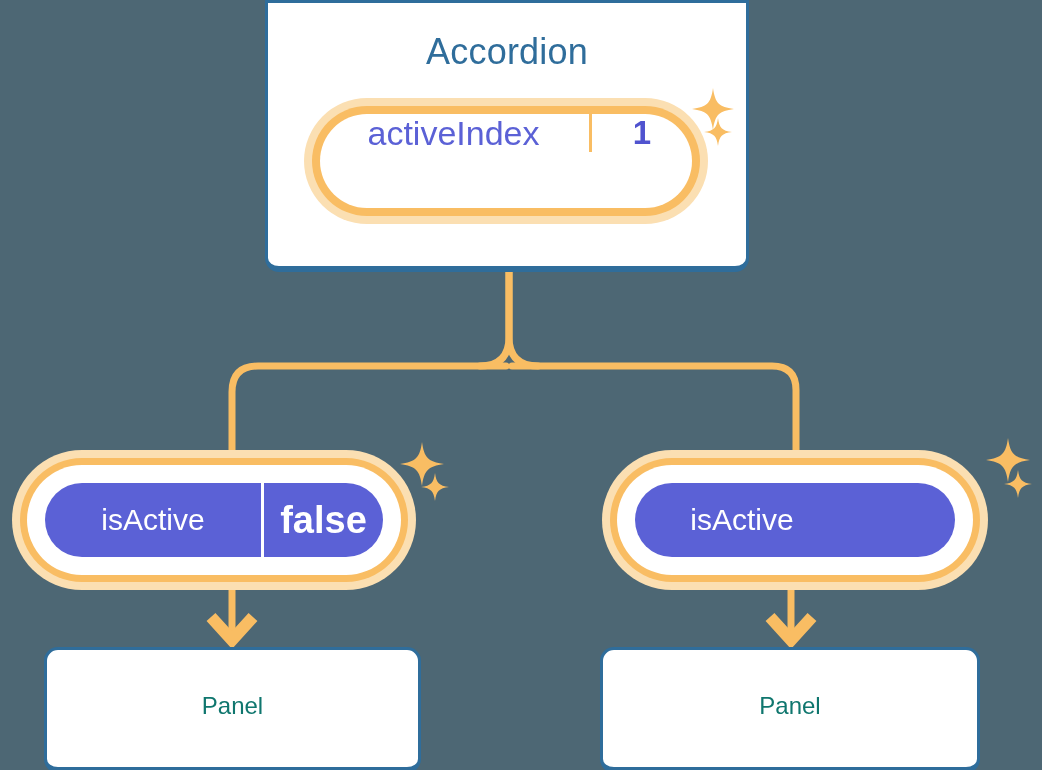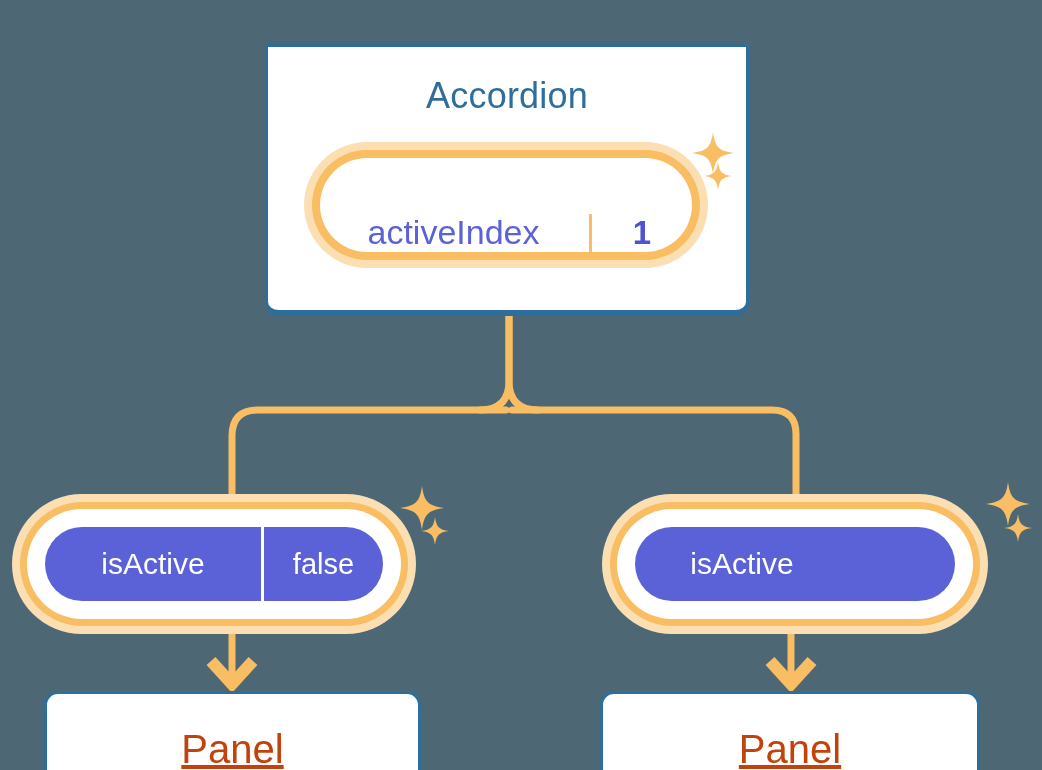--- a/index.html
+++ b/index.html
@@ -10,21 +10,20 @@
     width: 1042px;
     height: 770px;
     background: #4d6774;
     font-family: "Liberation Sans", sans-serif;
     overflow: hidden;
   }
   #stage {
     position: relative;
     width: 1042px;
     height: 604px;
-    margin-top: 44px;
   }
 
   
   #connectors {
     position: absolute;
     left: 0;
     top: 0;
     width: 1042px;
     height: 770px;
     pointer-events: none;
@@ -76,24 +75,23 @@
     width: 377px;
     height: 126px;
   }
   #panel-right {
     left: 600px;
     top: 647px;
     width: 380px;
     height: 126px;
   }
   .panel-label {
-    color: #c2410c;
-    font-size: 40px;
+    color: #0f766e;
+    font-size: 24px;
     margin-top: -6px;
-    text-decoration: underline;
   }
 
   
   .pill-wrap {
     position: absolute;
   }
   
   .pill-glow {
     position: absolute;
     left: 0;
@@ -111,21 +109,21 @@
     right: 8px;
     bottom: 8px;
     border-radius: 999px;
     background: #f9bd63;
   }
   
   .pill-body {
     position: absolute;
     border-radius: 999px;
     display: flex;
-    align-items: flex-end;
+    align-items: flex-start;
     overflow: hidden;
   }
   .pill-cell {
     display: flex;
     align-items: center;
     justify-content: center;
     box-sizing: border-box;
   }
   .pill-cell.name {
     flex: 0 0 auto;
@@ -172,22 +170,22 @@
     display: flex;
     align-items: stretch;
     overflow: hidden;
   }
   .pill-purple .pill-cell.name {
     color: #ffffff;
     font-size: 30px;
   }
   .pill-purple .pill-cell.value {
     color: #ffffff;
-    font-size: 29px;
-    font-weight: normal;
+    font-size: 38px;
+    font-weight: bold;
     border-left: 3px solid #ffffff;
   }
 
   #pill-isactive-false {
     left: 12px;
     top: 450px;
     width: 404px;
     height: 140px;
   }
   #pill-isactive-false .pill-cell.name { width: 216px; }

